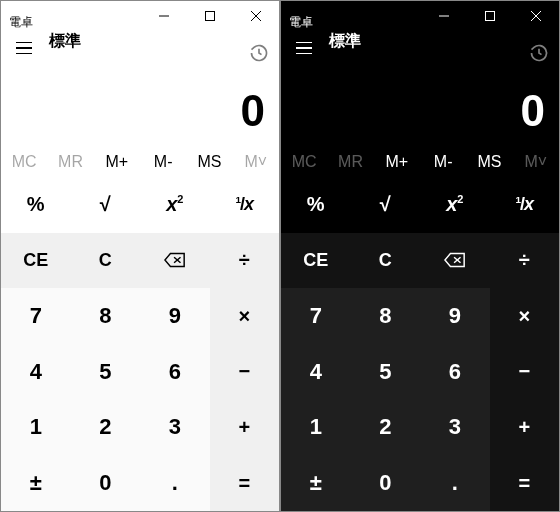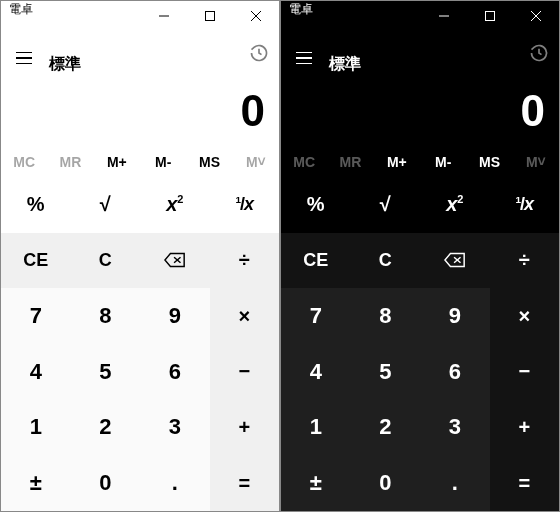--- a/index.html
+++ b/index.html
@@ -1,34 +1,34 @@
 <!DOCTYPE html>
 <html><head>
 <meta charset="utf-8">
 <style>
   * { margin:0; padding:0; box-sizing:border-box; font-family:"Yu Gothic UI","Segoe UI",sans-serif; -webkit-font-smoothing:antialiased; }
   body { width:560px; height:512px; overflow:hidden; }
   .split { display:flex; width:560px; height:512px; }
   .calc { width:280px; height:512px; display:flex; flex-direction:column; border:1px solid #888; }
   .light { background:#fff; color:#000; }
   .dark  { background:#000; color:#fff; }
-  .titlebar { height:30px; display:flex; align-items:flex-start; }
+  .titlebar { height:30px; display:flex; align-items:flex-end; }
   .titlebar .title { flex:0 0 auto; padding-left:8px; font-size:12px; }
   .title-spacer { flex:1; }
   .winbtn { width:46px; height:30px; display:flex; align-items:center; justify-content:center; font-size:12px; }
   .light .winbtn svg line, .light .winbtn svg rect, .light .winbtn svg path { stroke:#000; }
   .dark  .winbtn svg line, .dark  .winbtn svg rect, .dark  .winbtn svg path { stroke:#fff; }
-  .header { height:44px; display:flex; align-items:flex-end; padding:0 6px; position:relative; }
+  .header { height:44px; display:flex; align-items:flex-start; padding:0 6px; position:relative; }
   .menu-icon { width:34px; display:flex; flex-direction:column; gap:4px; align-items:center; justify-content:center; height:34px; }
   .menu-icon span { display:block; width:16px; height:1.6px; background:currentColor; }
   .mode { font-size:16px; font-weight:700; margin-left:8px; }
   .history-icon { position:absolute; right:10px; top:50%; transform:translateY(-50%); width:20px; height:20px; opacity:.5; }
   .display { height:72px; display:flex; align-items:center; justify-content:flex-end; padding-right:14px; font-size:44px; font-weight:700; }
   .memrow { height:30px; display:flex; }
-  .memrow div { flex:1; display:flex; align-items:center; justify-content:center; font-size:14px; font-weight:700; }
+  .memrow div { flex:1; display:flex; align-items:center; justify-content:center; font-size:16px; font-weight:400; }
   .memrow .off { opacity:.35; }
   .grid { flex:1; display:grid; grid-template-columns:repeat(4,1fr); grid-auto-rows:1fr; }
   .key { display:flex; align-items:center; justify-content:center; font-size:20px; font-weight:600; }
   .light .key.func { background:#fff; }
   .light .key.op   { background:#f0f0f0; }
   .light .key.num  { background:#fafafa; }
   .dark  .key.func { background:#000; }
   .dark  .key.op   { background:#131313; }
   .dark  .key.num  { background:#1f1f1f; }
   .key.num { font-size:22px; font-weight:700; }

